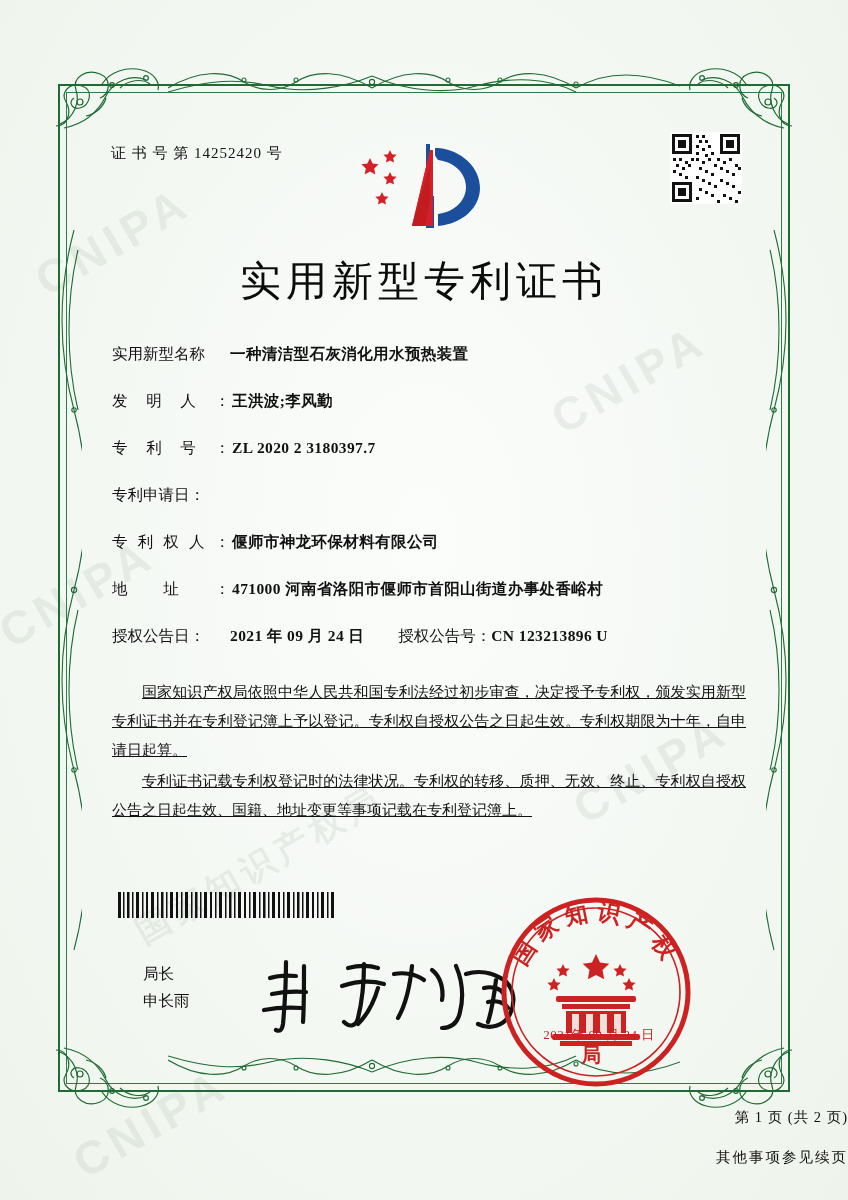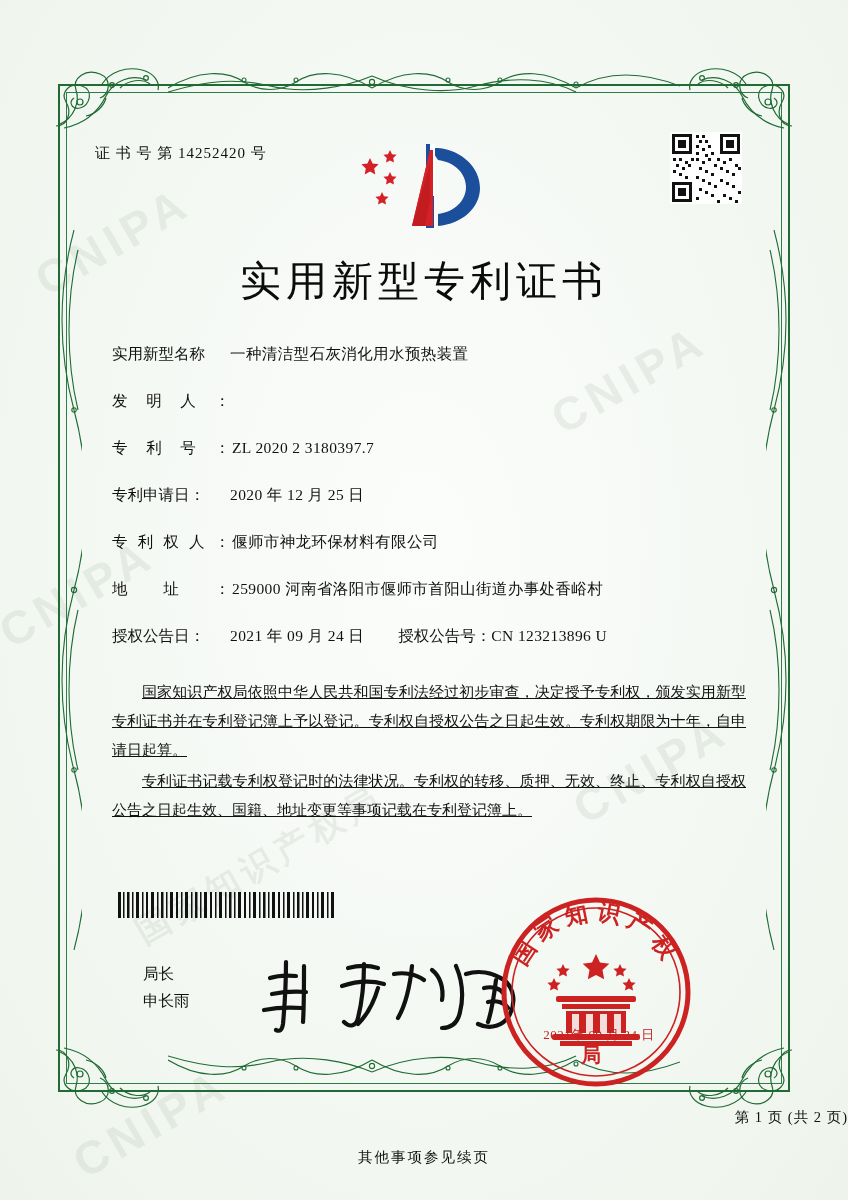--- a/index.html
+++ b/index.html
@@ -98,21 +98,21 @@
   .content {
     position: absolute;
     left: 66px;
     top: 92px;
     width: 716px;
     height: 992px;
   }
 
   .cert-no {
     position: absolute;
-    left: 29px;
+    left: 45px;
     top: 52px;
     font-size: 15px;
     letter-spacing: 1px;
     color: #111;
     text-align: right;
   }
 
   .qr {
     position: absolute;
     right: 40px;
@@ -165,20 +165,21 @@
     white-space: nowrap;
   }
   .field-label.spaced {
     display: flex;
     justify-content: space-between;
     padding-right: 2px;
   }
   .field-value {
     flex: 1;
     letter-spacing: 0.4px;
+    font-weight: bold;
   }
   .field-row.dual .field-value { flex: 0 0 auto; }
   .field-row.dual .second-label {
     margin-left: 34px;
     white-space: nowrap;
   }
 
   .paragraphs {
     position: absolute;
     left: 46px;
@@ -253,21 +254,21 @@
     text-align: right;
     font-size: 14.5px;
     color: #111;
     letter-spacing: 1px;
   }
   .footer-note {
     position: absolute;
     left: 0;
     right: 0;
     top: 1148px;
-    text-align: center;
+    text-align: right;
     font-size: 14.5px;
     color: #111;
     letter-spacing: 2px;
   }
 </style>
 </head>
 <body>
 
 <div class="page">
 
@@ -488,57 +489,57 @@
         <div class="field-value">一种清洁型石灰消化用水预热装置</div>
       </div>
 
       <div class="field-row">
         <div class="field-label spaced">
           <span>发</span>
           <span>明</span>
           <span>人</span>
           <span>：</span>
         </div>
+        <div class="field-value">王洪波;李风勤</div>
       </div>
 
       <div class="field-row">
         <div class="field-label spaced">
           <span>专</span>
           <span>利</span>
           <span>号</span>
           <span>：</span>
         </div>
         <div class="field-value">ZL 2020 2 3180397.7</div>
       </div>
 
       <div class="field-row">
         <div class="field-label">
           <span>专利申请日</span><span>：</span>
         </div>
-        <div class="field-value">2020 年 12 月 25 日</div>
       </div>
 
       <div class="field-row">
         <div class="field-label spaced">
           <span>专</span>
           <span>利</span>
           <span>权</span>
           <span>人</span>
           <span>：</span>
         </div>
         <div class="field-value">偃师市神龙环保材料有限公司</div>
       </div>
 
       <div class="field-row">
         <div class="field-label spaced">
           <span>地</span>
           <span>址</span>
           <span>：</span>
         </div>
-        <div class="field-value">259000 河南省洛阳市偃师市首阳山街道办事处香峪村</div>
+        <div class="field-value">471000 河南省洛阳市偃师市首阳山街道办事处香峪村</div>
       </div>
 
       <div class="field-row dual">
         <div class="field-label">
           <span>授权公告日</span><span>：</span>
         </div>
         <div class="field-value">2021 年 09 月 24 日</div>
         <div class="second-label">授权公告号：</div>
         <div class="field-value">CN 123213896 U</div>
       </div>

